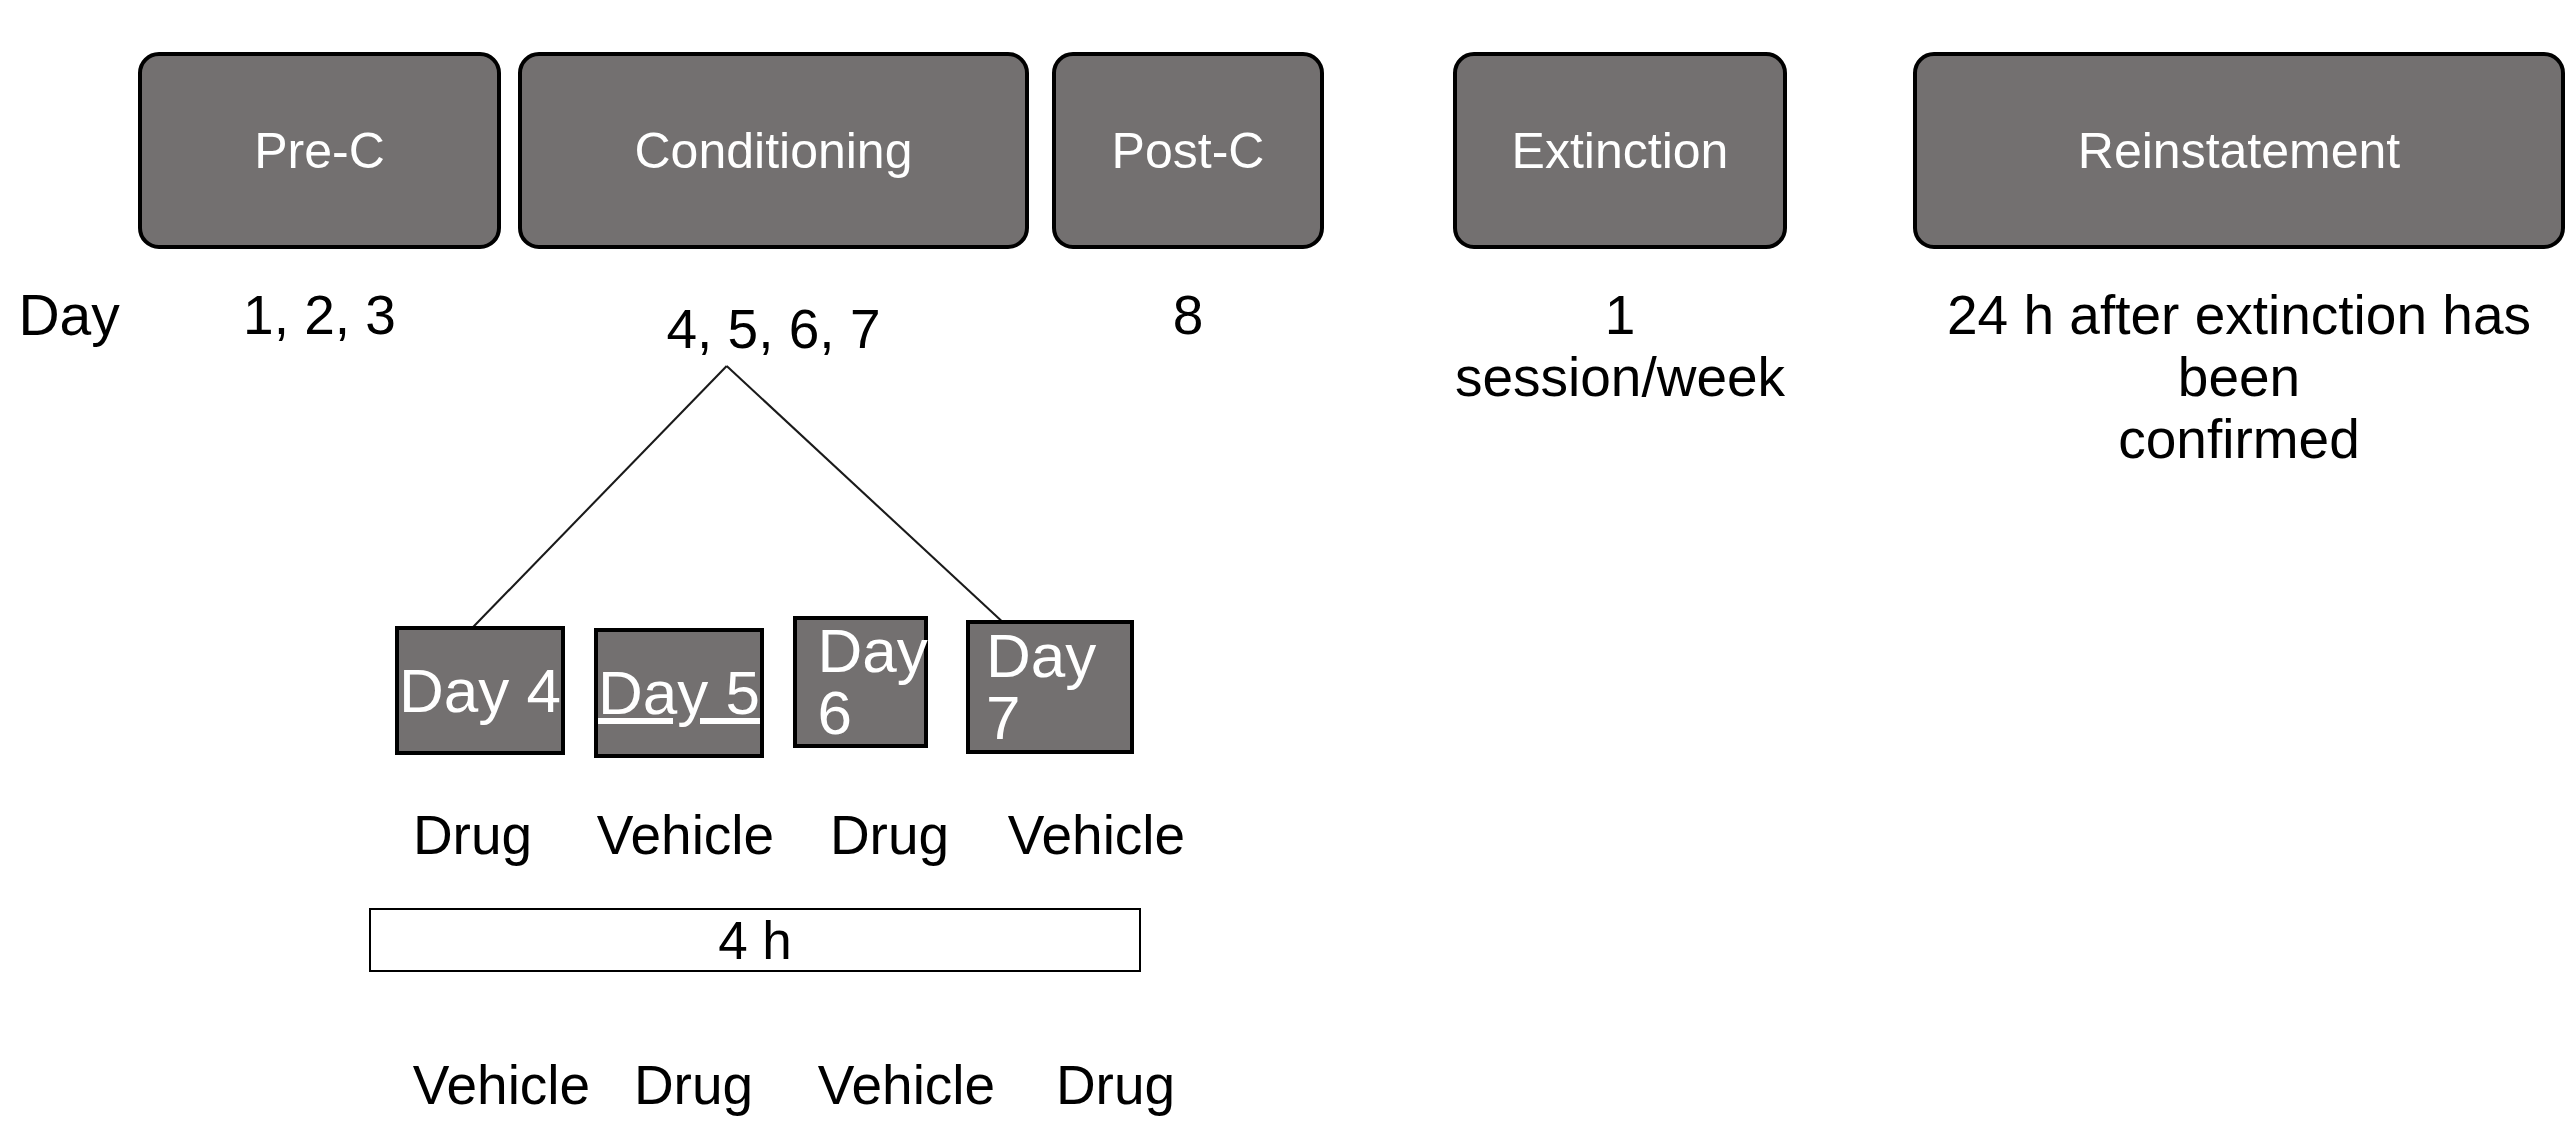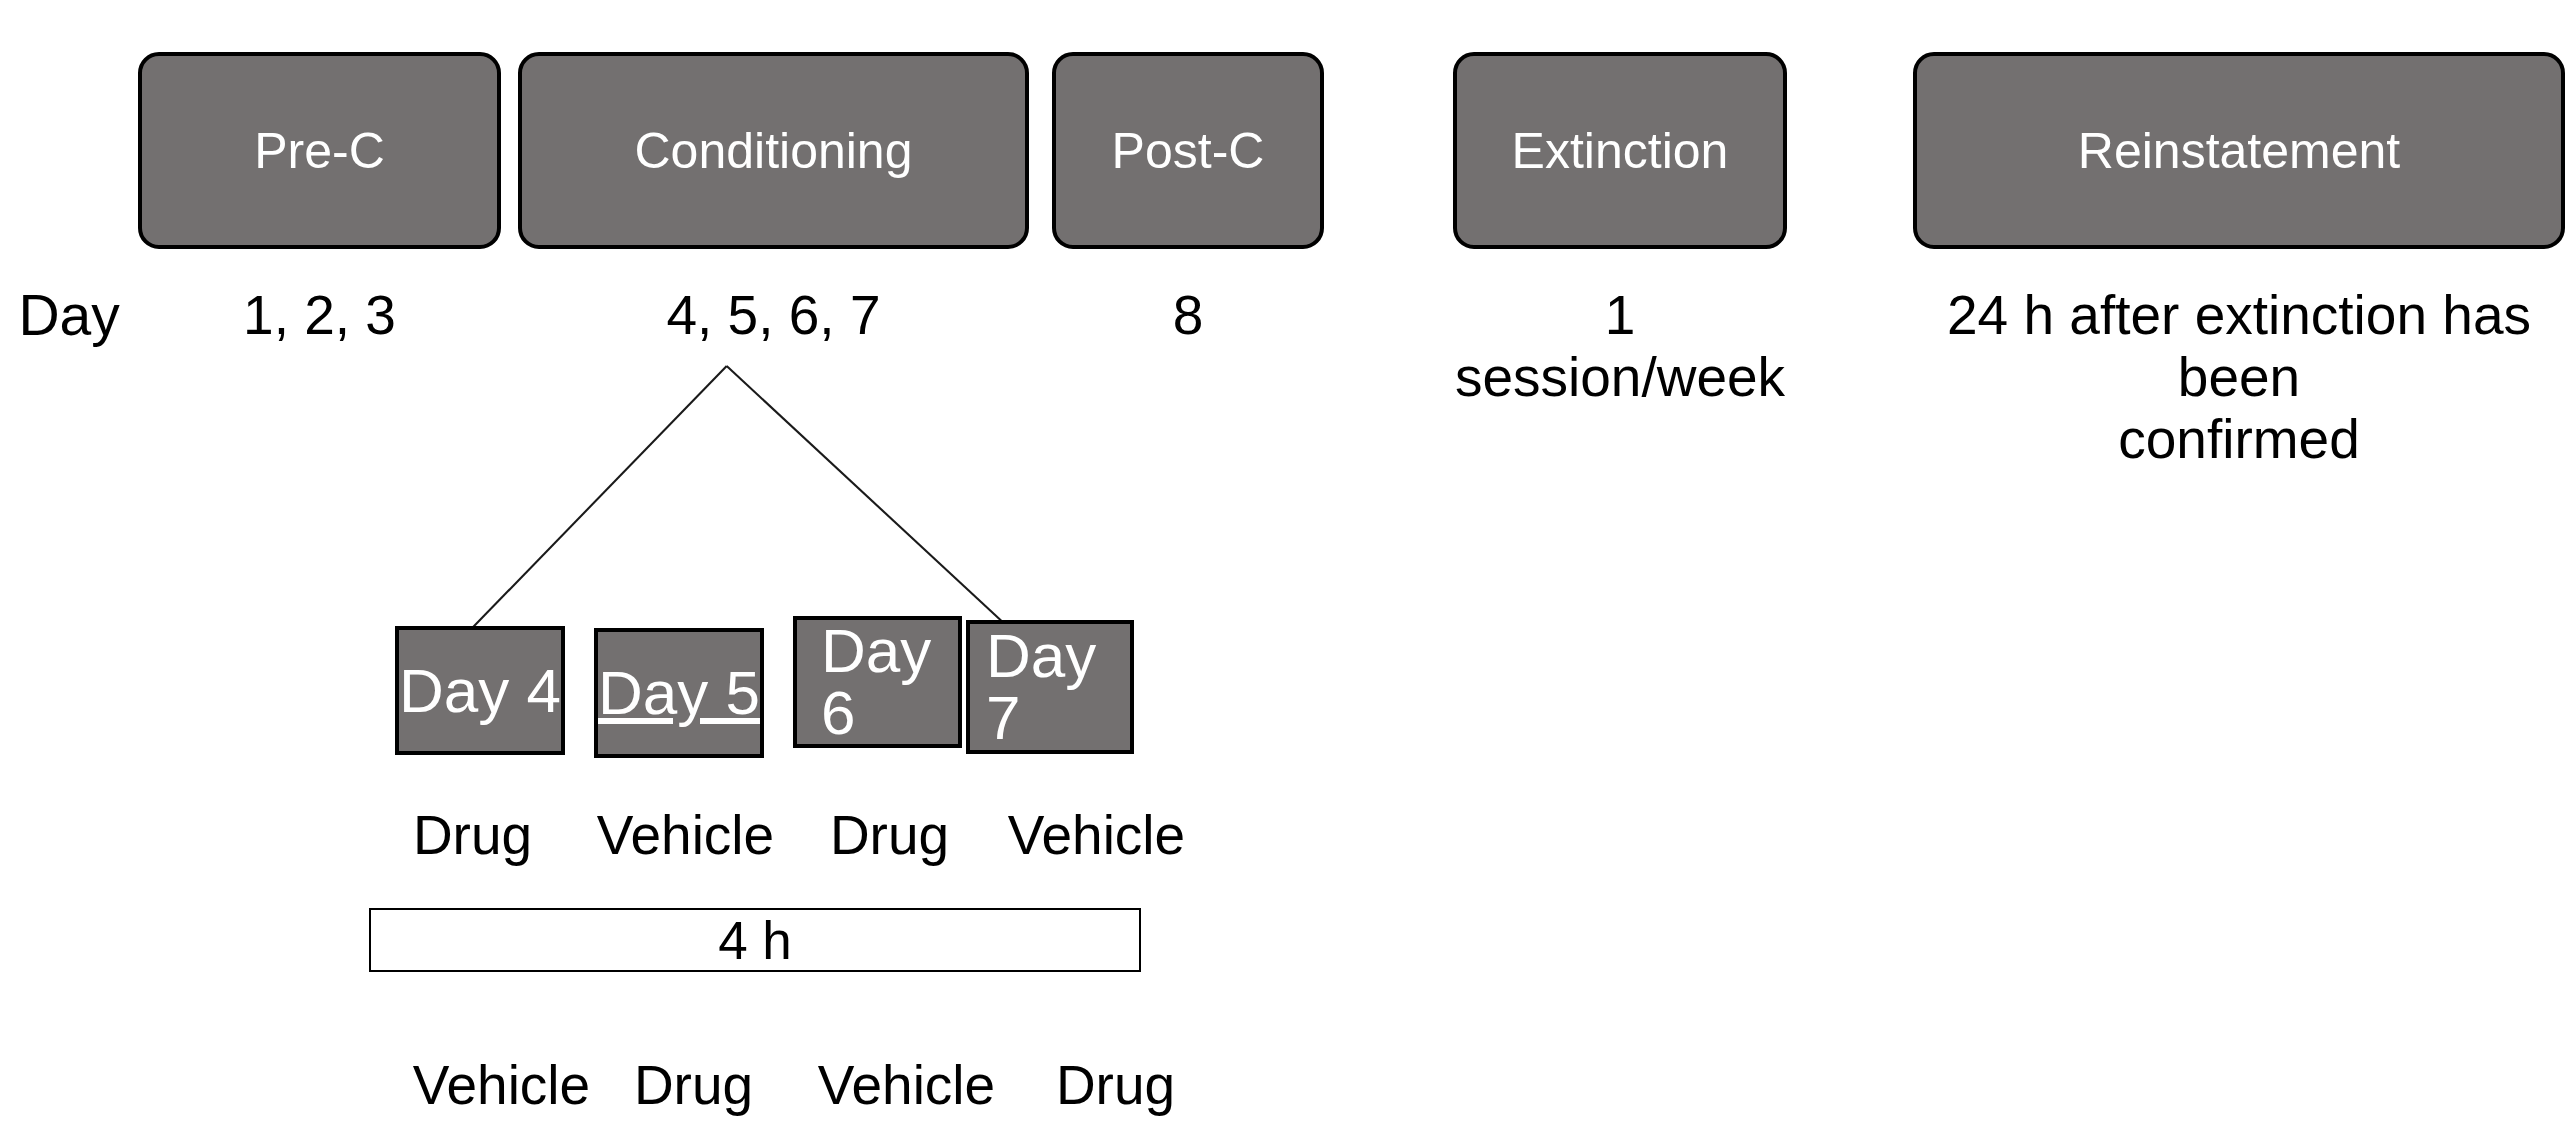--- a/index.html
+++ b/index.html
@@ -82,21 +82,21 @@
   </div>
   <div class="gbox phase-box" style="left:1453px;width:334px;">
     <span class="phase-label">Extinction</span>
   </div>
   <div class="gbox phase-box" style="left:1913px;width:652px;justify-content:center;">
     <span class="phase-label">Reinstatement</span>
   </div>
 
   <div class="axis-label" style="left:18.4px;top:284px;width:117px;">Day</div>
   <div class="caption" style="left:138px;top:284px;width:363px;">1, 2, 3</div>
-  <div class="caption" style="left:518px;top:284px;width:511px;">4, 5, 6, 7</div>
+  <div class="caption" style="left:518px;top:298px;width:511px;">4, 5, 6, 7</div>
   <div class="caption" style="left:1052px;top:284px;width:272px;">8</div>
   <div class="caption" style="left:1453px;top:284px;width:334px;">
     <span class="line">1</span>
     <span class="line">session/week</span>
   </div>
   <div class="caption" style="left:1884px;top:284px;width:710px;">
     <span class="line">24 h after extinction has been</span>
     <span class="line">confirmed</span>
   </div>
 
@@ -104,21 +104,21 @@
     <line class="branch-line" x1="870" y1="438" x2="565" y2="752"></line>
     <line class="branch-line" x1="870" y1="438" x2="1202" y2="746"></line>
   </svg>
 
   <div class="gbox day-box" style="left:395px;top:626px;width:170px;height:129px;">
     <span class="day-box-label">Day 4</span>
   </div>
   <div class="gbox day-box" style="left:594px;top:628px;width:170px;height:130px;text-decoration:underline;">
     <span class="day-box-label">Day 5</span>
   </div>
-  <div class="gbox day-box" style="left:793px;top:616px;width:169px;height:132px;padding-left:24px;">
+  <div class="gbox day-box" style="left:793px;top:616px;width:135px;height:132px;padding-left:24px;">
     <span class="day-box-label">Day 6</span>
   </div>
   <div class="gbox day-box" style="left:966px;top:620px;width:168px;height:134px;padding-left:16px;">
     <span class="day-box-label">Day 7</span>
   </div>
 
   <div class="caption" style="left:364px;top:804px;width:217px;">Drug</div>
   <div class="caption" style="left:577px;top:804px;width:217px;">Vehicle</div>
   <div class="caption" style="left:781px;top:804px;width:217px;">Drug</div>
   <div class="caption" style="left:988px;top:804px;width:217px;">Vehicle</div>

